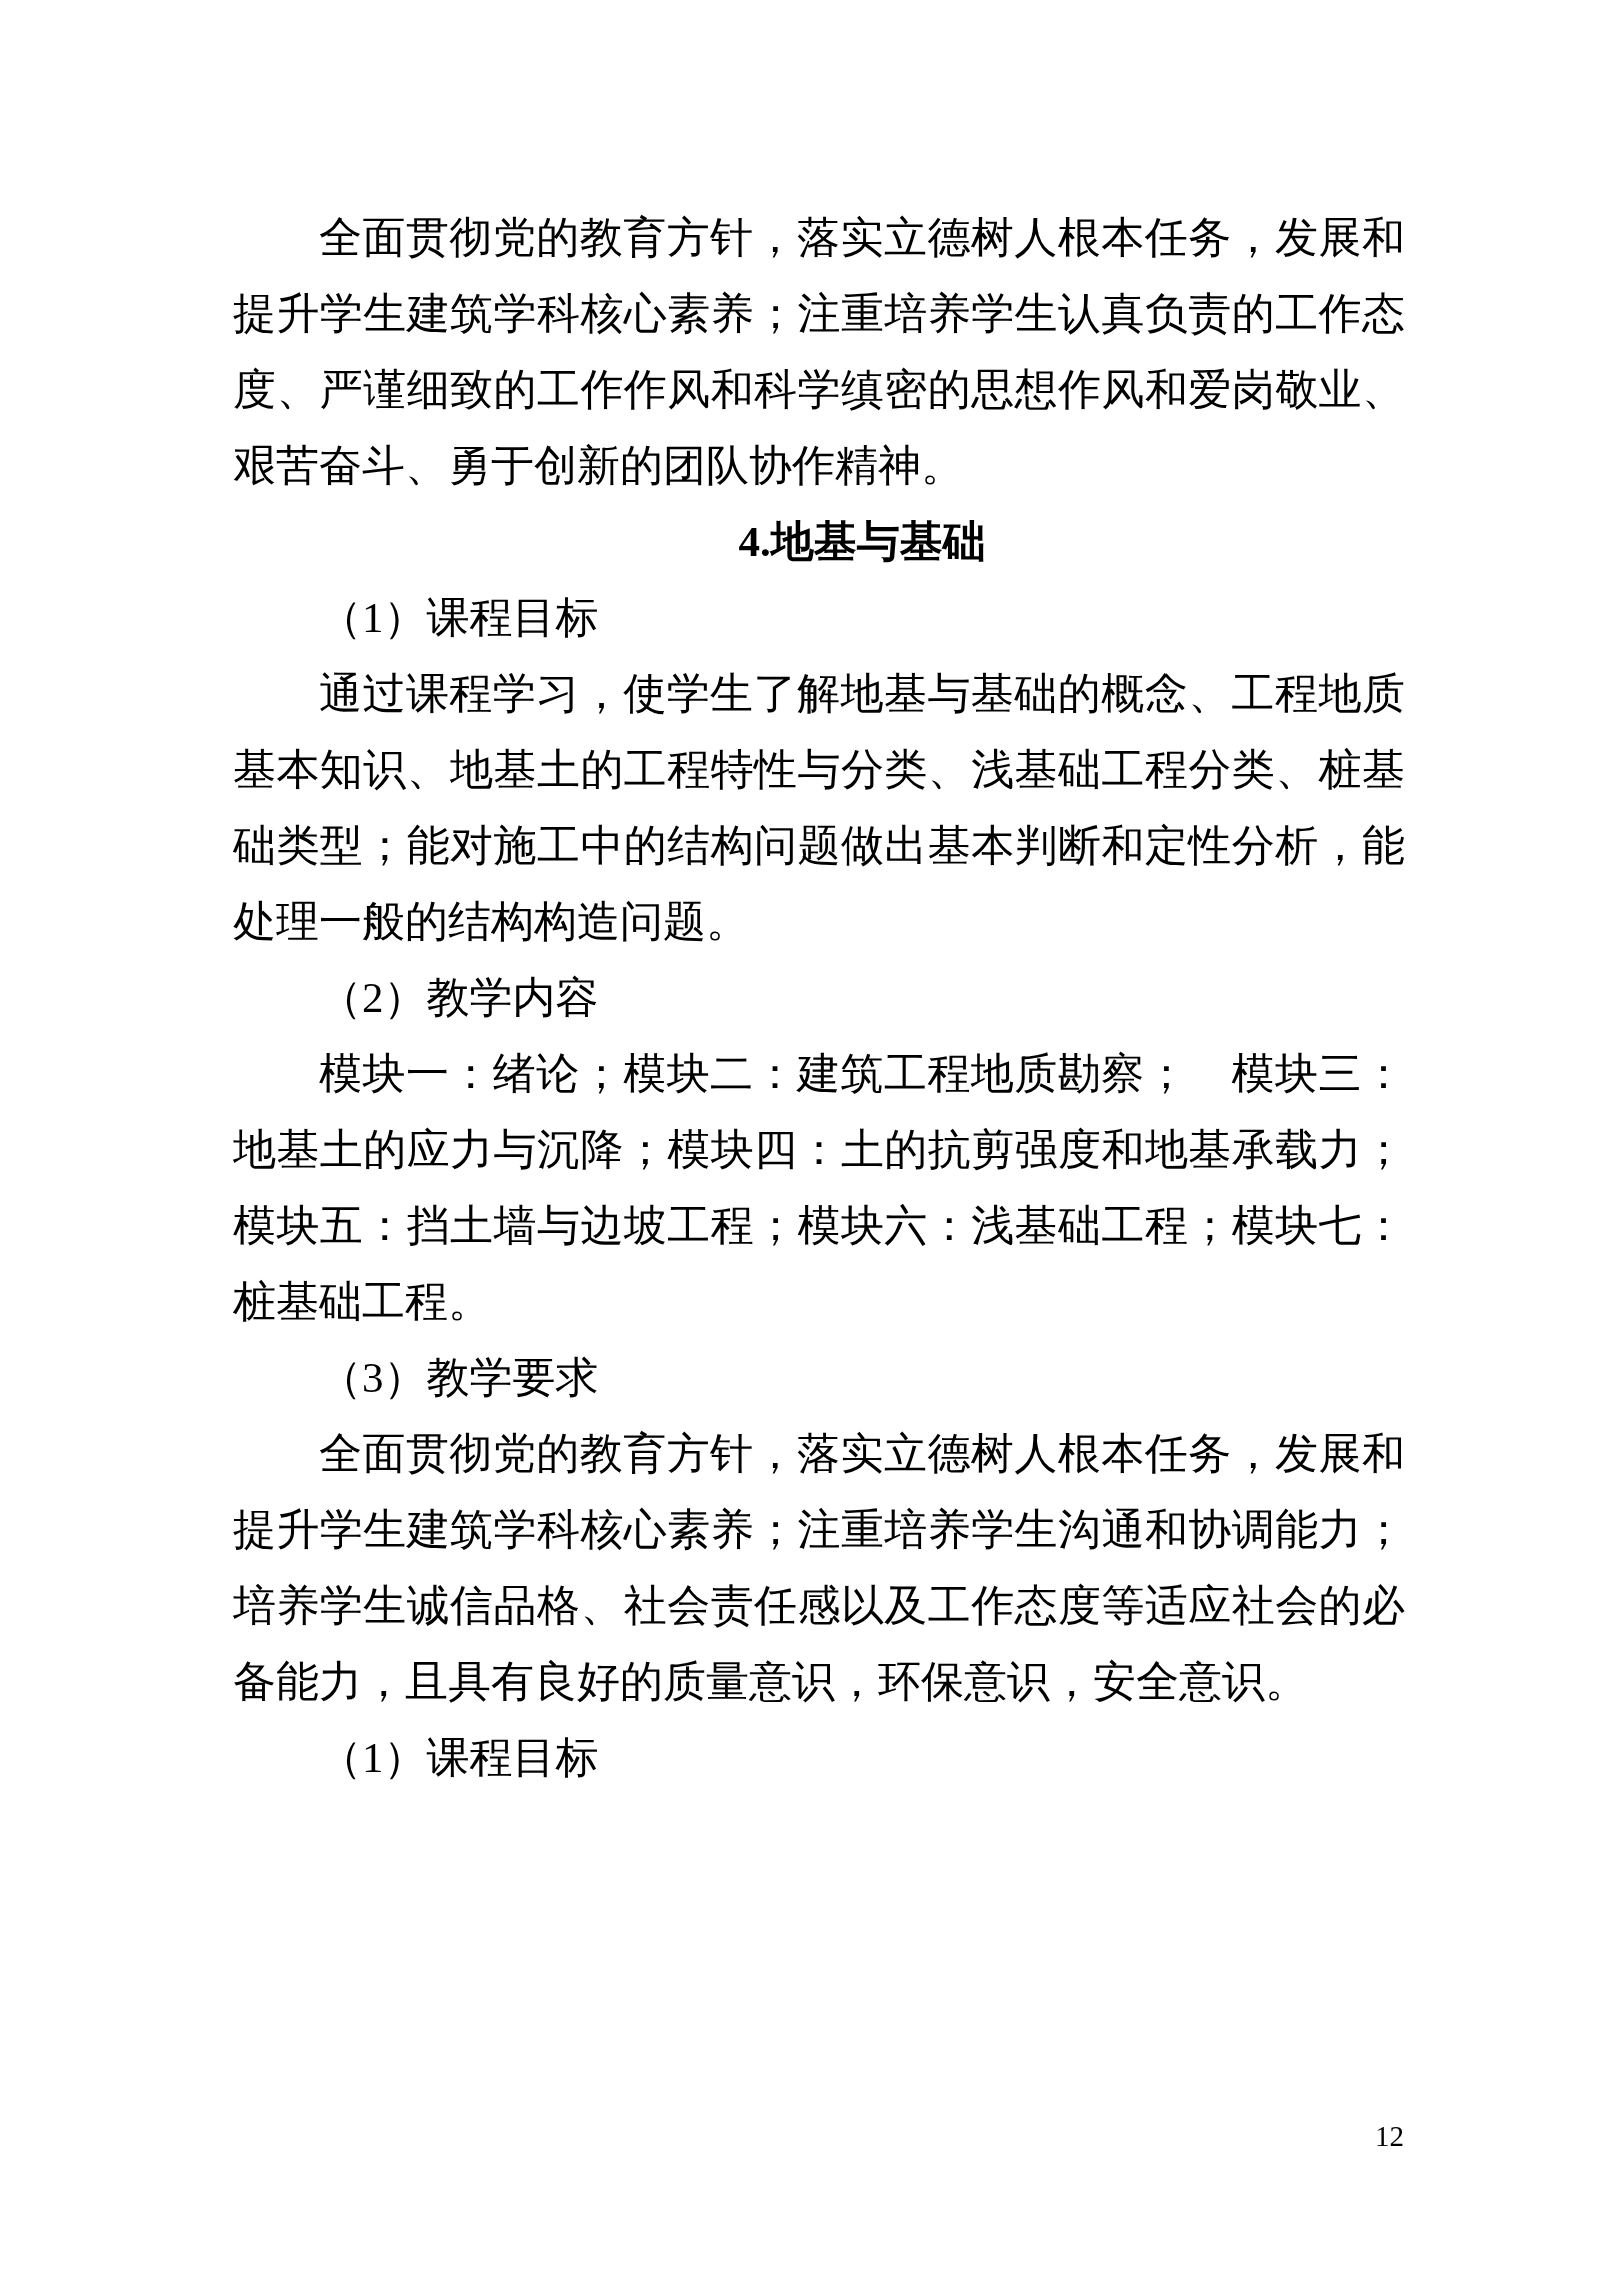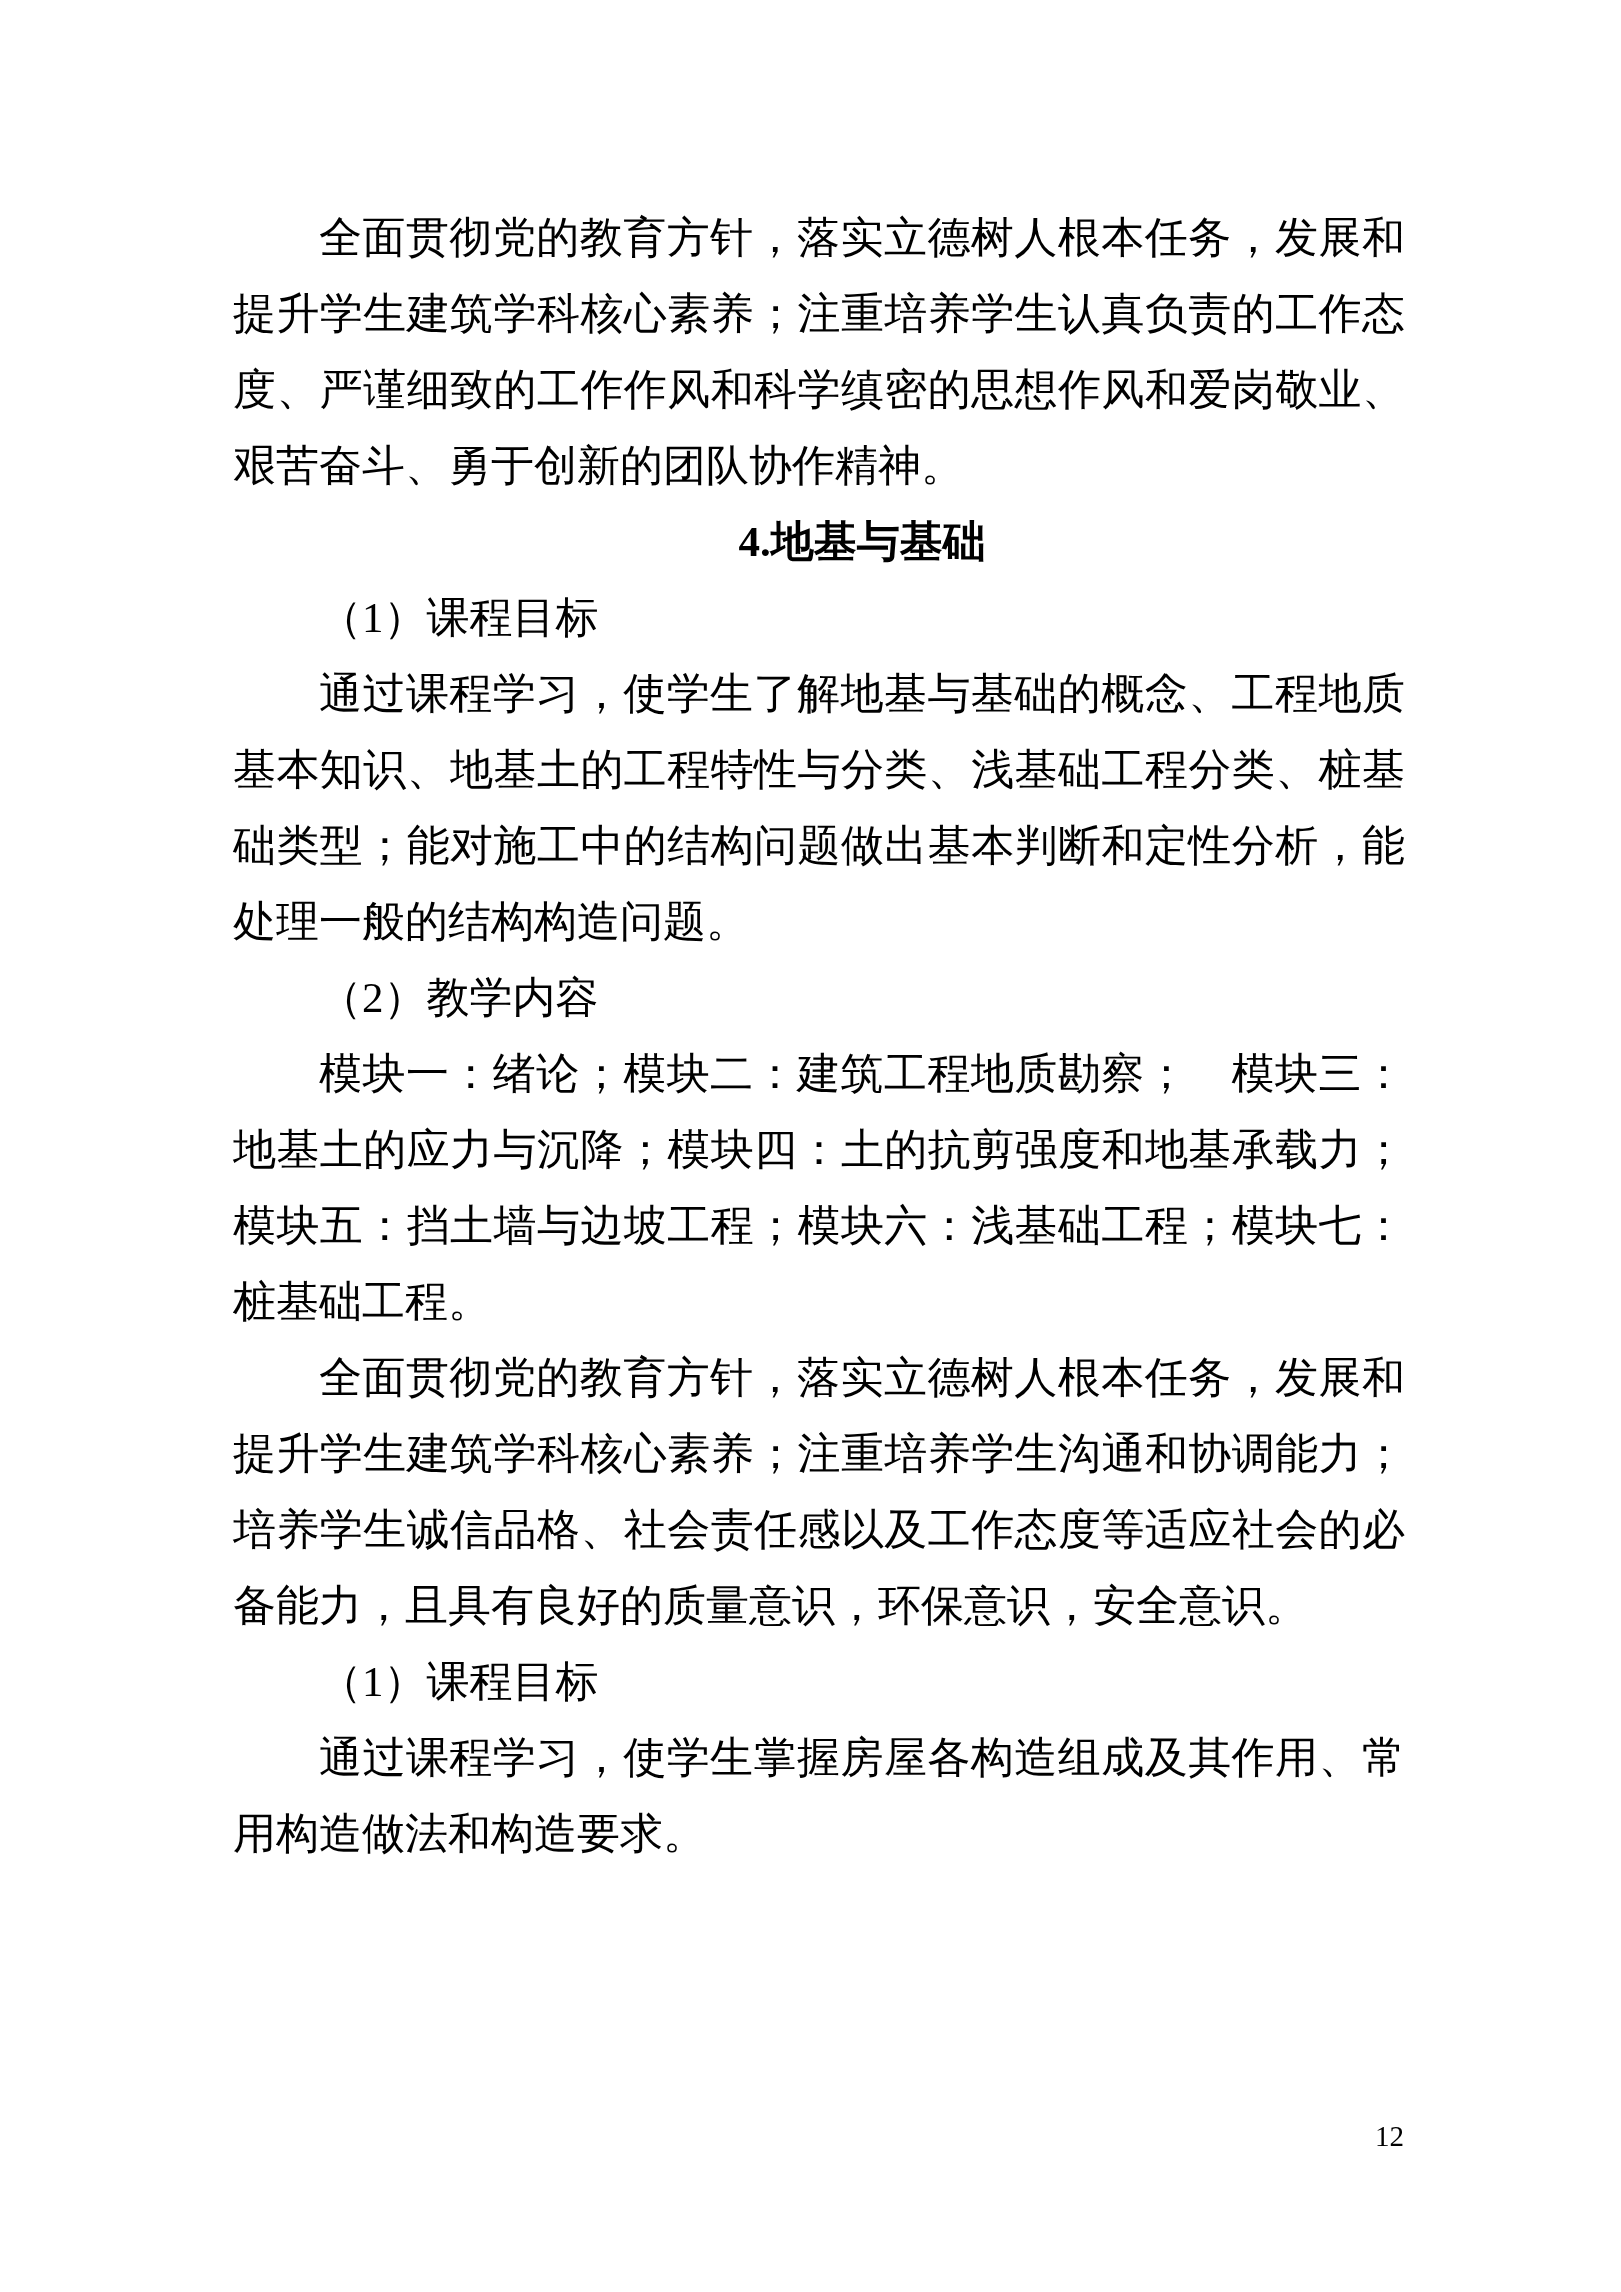--- a/index.html
+++ b/index.html
@@ -54,20 +54,20 @@
 <body>
 
 <div class="page">
   <main class="doc-body">
     <p class="para">全面贯彻党的教育方针，落实立德树人根本任务，发展和提升学生建筑学科核心素养；注重培养学生认真负责的工作态度、严谨细致的工作作风和科学缜密的思想作风和爱岗敬业、艰苦奋斗、勇于创新的团队协作精神。</p>
     <h2 class="heading">4.地基与基础</h2>
     <p class="para">（1）课程目标</p>
     <p class="para">通过课程学习，使学生了解地基与基础的概念、工程地质基本知识、地基土的工程特性与分类、浅基础工程分类、桩基础类型；能对施工中的结构问题做出基本判断和定性分析，能处理一般的结构构造问题。</p>
     <p class="para">（2）教学内容</p>
     <p class="para">模块一：绪论；模块二：建筑工程地质勘察；　模块三：地基土的应力与沉降；模块四：土的抗剪强度和地基承载力；模块五：挡土墙与边坡工程；模块六：浅基础工程；模块七：桩基础工程。</p>
+    <p class="para">（3）教学要求</p>
     <p class="para">全面贯彻党的教育方针，落实立德树人根本任务，发展和提升学生建筑学科核心素养；注重培养学生沟通和协调能力；培养学生诚信品格、社会责任感以及工作态度等适应社会的必备能力，且具有良好的质量意识，环保意识，安全意识。</p>
     <p class="para">（1）课程目标</p>
-    <p class="para">通过课程学习，使学生掌握房屋各构造组成及其作用、常用构造做法和构造要求。</p>
   </main>
 
   <span class="footer-pagenum">12</span>
 </div>
 
 
 </body></html>

